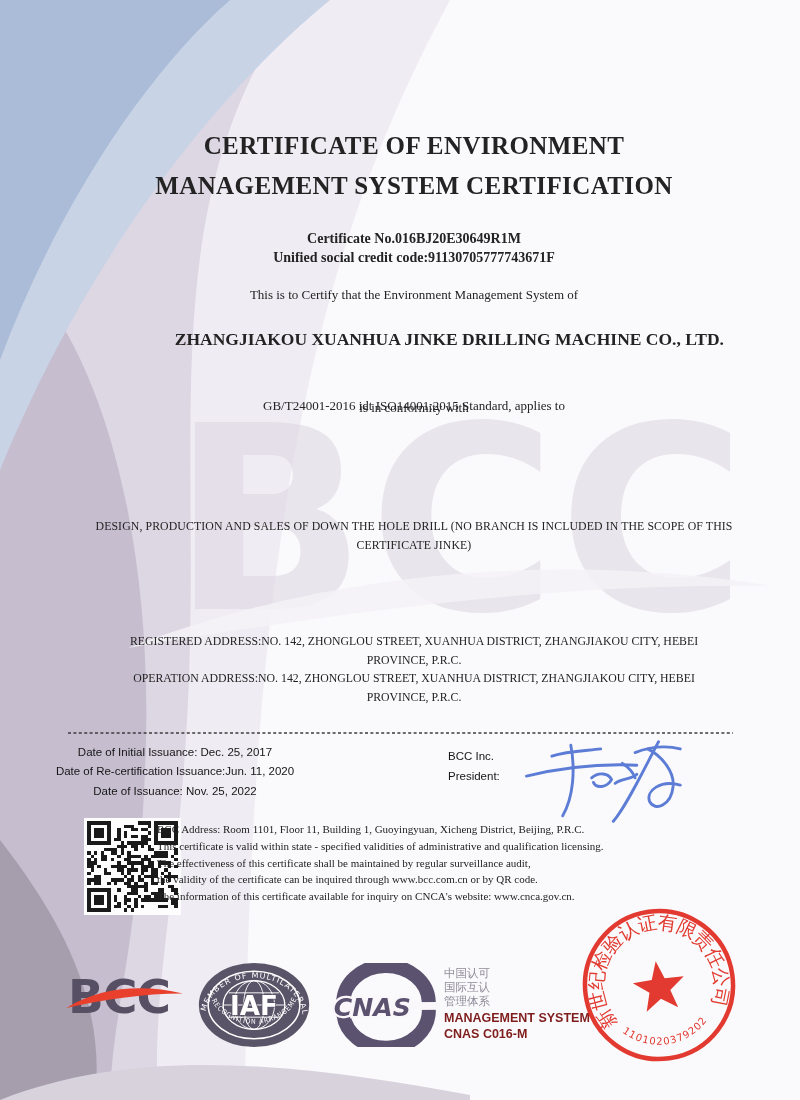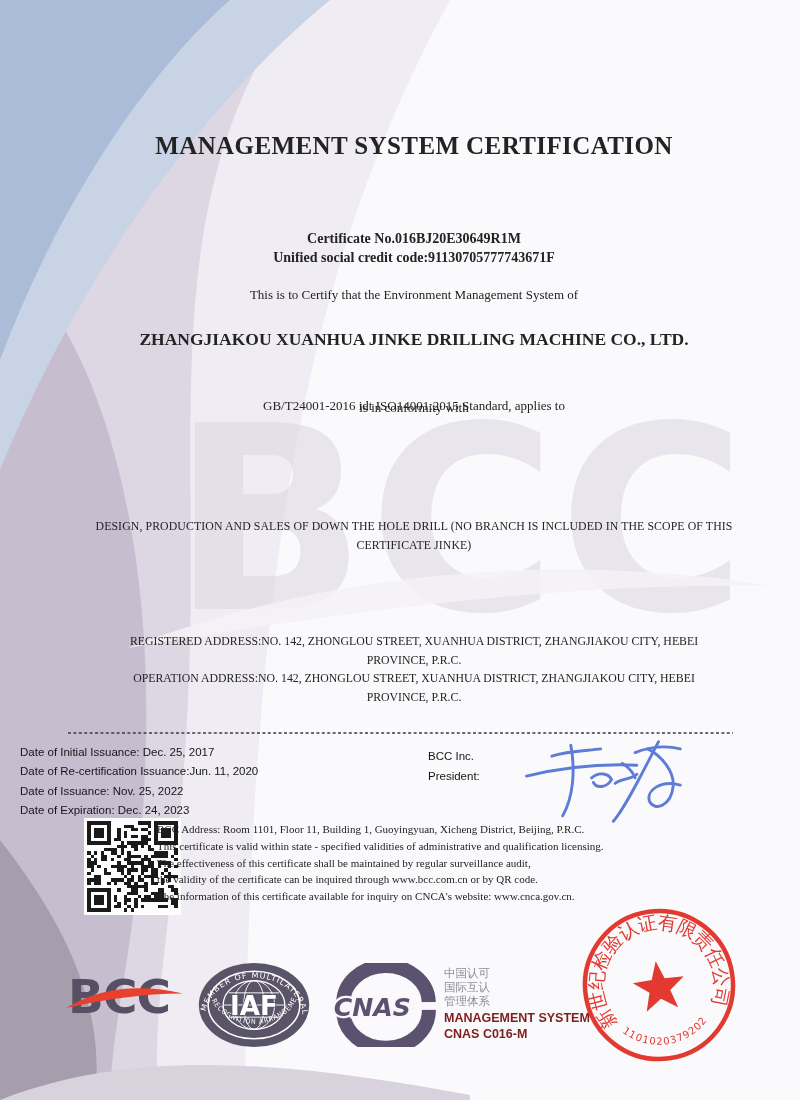--- a/index.html
+++ b/index.html
@@ -21,32 +21,32 @@
   .bg{left:0;top:0;width:800px;height:1100px;z-index:0;}
   .watermark{
     z-index:1;left:150px;top:392px;width:620px;text-align:center;
     font-family:"DejaVu Sans",sans-serif;font-weight:bold;
     font-size:256px;line-height:1;color:#ded8e3;opacity:.6;letter-spacing:2px;
   }
   .wm-swoosh{z-index:2;left:0;top:0;width:800px;height:1100px;pointer-events:none;}
   .title{top:126px;font-weight:bold;font-size:25px;line-height:40px;letter-spacing:.4px;z-index:3;}
   .certno{top:229px;font-weight:bold;font-size:14px;line-height:19px;z-index:3;}
   .certify{top:287px;font-size:13px;z-index:3;}
-  .company{top:325px;font-weight:bold;font-size:17.5px;line-height:29px;z-index:3;}
+  .company{top:325px;font-weight:bold;font-size:17.5px;line-height:29px;z-index:3;text-align:right;}
   .company>div{max-width:620px;margin:0 auto;}
   .conformity{top:400px;font-size:13px;z-index:3;}
   .standard{top:398px;font-size:13px;z-index:3;}
   .scope{top:517px;font-size:11.8px;line-height:19px;z-index:3;}
   .scope>div{max-width:648px;margin:0 auto;letter-spacing:.1px;}
   .addresses{top:632px;font-size:11.8px;line-height:18.5px;z-index:3;}
   .addresses>div{max-width:620px;margin:0 auto;text-align:center;}
   .dashline{left:0;top:730px;width:800px;height:6px;z-index:3;}
-  .dates{top:743px;left:20px;width:310px;text-align:left;z-index:3;
+  .dates{top:743px;left:20px;width:310px;text-align:center;z-index:3;
     font-family:"Liberation Sans",sans-serif;font-size:11.5px;line-height:19.3px;color:#161616;}
-  .issuer{top:746px;left:428px;z-index:3;
+  .issuer{top:746px;left:448px;z-index:3;
     font-family:"Liberation Sans",sans-serif;font-size:11.5px;line-height:20px;color:#161616;}
   .signature{left:512px;top:729px;width:190px;height:95px;z-index:4;}
   .qr{left:84px;top:818px;width:97px;height:97px;z-index:3;}
   .footerlines{left:157px;top:821px;z-index:3;font-size:11px;line-height:16.8px;white-space:nowrap;}
   .bcc-logo{left:66px;top:970px;width:118px;height:56px;z-index:3;}
   .iaf-logo{left:196px;top:961px;width:116px;height:88px;z-index:3;}
   .cnas-logo{left:332px;top:963px;width:108px;height:84px;z-index:3;}
   .cnas-text{left:444px;top:966px;z-index:3;font-family:"Liberation Sans",sans-serif;}
   .cnas-text .cn{font-size:11.5px;line-height:14px;color:#8f8b99;}
   .cnas-text .en{font-size:12.5px;line-height:16px;font-weight:bold;color:#7f1d1d;}
@@ -69,20 +69,21 @@
     <path d="M0,840 C70,930 105,1010 95,1100 H0 Z" fill="#a69ead"></path>
     <path d="M0,1100 C150,1040 330,1070 470,1095 L470,1100 Z" fill="#d8d2dd"></path>
   </svg>
 
   <div class="abs watermark">BCC</div>
   <svg class="abs wm-swoosh" viewBox="0 0 800 1100" aria-hidden="true">
     <path d="M128,648 C330,570 560,552 772,586 C560,582 340,612 128,648 Z" fill="#f5f2f7" opacity="0.85"></path>
   </svg>
 
   <div class="ctr title">
+    <div>CERTIFICATE OF ENVIRONMENT</div>
     <div>MANAGEMENT SYSTEM CERTIFICATION</div>
   </div>
 
   <div class="ctr certno">
     <div>Certificate No.016BJ20E30649R1M</div>
     <div>Unified social credit code:91130705777743671F</div>
   </div>
 
   <div class="ctr certify">This is to Certify that the Environment Management System of</div>
 
@@ -103,21 +104,20 @@
   </div>
 
   <svg class="abs dashline" viewBox="0 0 800 6" aria-hidden="true">
     <line x1="68" y1="3" x2="733" y2="3" stroke="#3c3c3c" stroke-width="1.7" stroke-dasharray="3 2.4"></line>
   </svg>
 
   <div class="abs dates">
     <div>Date of Initial Issuance: Dec. 25, 2017</div>
     <div>Date of Re-certification Issuance:Jun. 11, 2020</div>
     <div>Date of Issuance: Nov. 25, 2022</div>
-    <div>Date of Expiration: Dec. 24, 2023</div>
   </div>
 
   <div class="abs issuer">
     <div>BCC Inc.</div>
     <div>President:</div>
   </div>
   <svg class="abs signature" viewBox="0 0 190 105" aria-hidden="true">
     <g fill="none" stroke="#4b6fd2" stroke-width="3.2" stroke-linecap="round" opacity="0.9">
       <path d="M6,52 C40,44 85,38 128,40"></path>
       <path d="M55,18 C60,45 58,75 46,96"></path>

